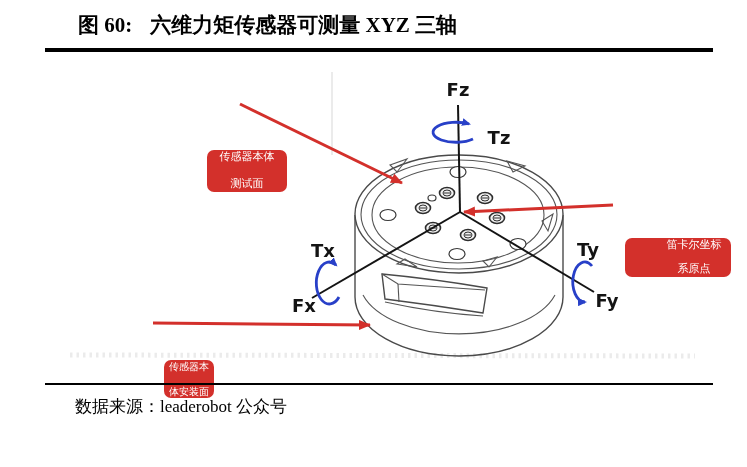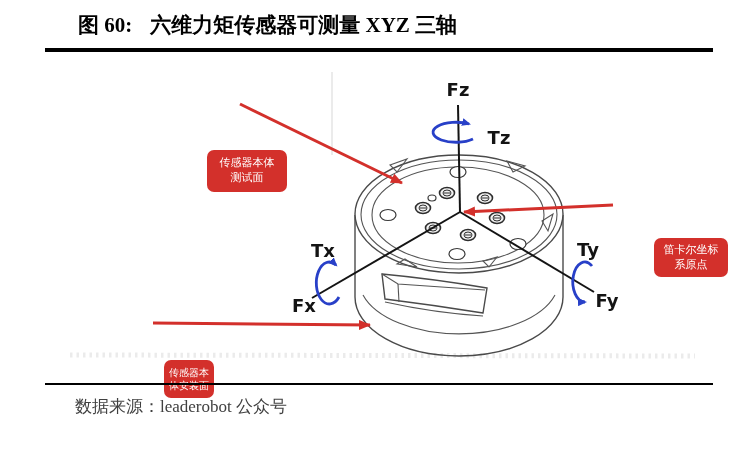--- a/index.html
+++ b/index.html
@@ -14,31 +14,31 @@
     font-family:"Liberation Serif","DejaVu Serif",serif;
   }
   .caption{
     position:absolute;left:78px;top:11px;width:660px;
     font-weight:bold;font-size:21px;color:#000;white-space:nowrap;
   }
   .caption .cap-label{margin-right:18px;text-align:right;}
   .rule-thick{position:absolute;left:45px;top:48px;width:668px;height:3.5px;background:var(--rule-black);}
   .rule-thin{position:absolute;left:45px;top:383px;width:668px;height:2px;background:var(--rule-black);}
   .source-line{
-    position:absolute;left:75px;top:395px;font-size:17px;color:#404040;white-space:nowrap;
+    position:absolute;left:75px;top:395px;font-size:17px;color:#000000;white-space:nowrap;
   }
   .diagram-wrap{position:absolute;left:45px;top:55px;width:680px;height:325px;}
   .callout{
     position:absolute;background:var(--callout-red);color:#ffffff;border-radius:7px;
-    display:flex;flex-direction:column;align-items:center;justify-content:center;
+    display:flex;flex-direction:column;align-items:center;justify-content:space-between;
     font-family:"DejaVu Sans","Liberation Sans",sans-serif;text-align:center;line-height:1.35;
   }
   .callout span{display:block;}
   #callout-test{left:162px;top:95px;width:80px;height:42px;font-size:11px;}
-  #callout-origin{left:609px;top:183px;width:74px;height:39px;font-size:11px;}
+  #callout-origin{left:580px;top:183px;width:74px;height:39px;font-size:11px;padding-left:32px;}
   #callout-mount{left:103px;top:305px;width:50px;height:38px;font-size:10px;margin-left:16px;}
   
   .red-line{stroke:var(--arrow-red);stroke-width:3;fill:none;}
   .red-fill{fill:var(--arrow-red);}
   .blue-line{stroke:var(--torque-blue);stroke-width:2.8;fill:none;}
   .blue-fill{fill:var(--torque-blue);}
   .axis{stroke:#141414;stroke-width:2;fill:none;}
   .outline{stroke:#4a4a4a;stroke-width:1.4;fill:none;}
   .outline-f{stroke:#4a4a4a;stroke-width:1.4;fill:#ffffff;}
   .detail{stroke:#555555;stroke-width:1.1;fill:none;}

